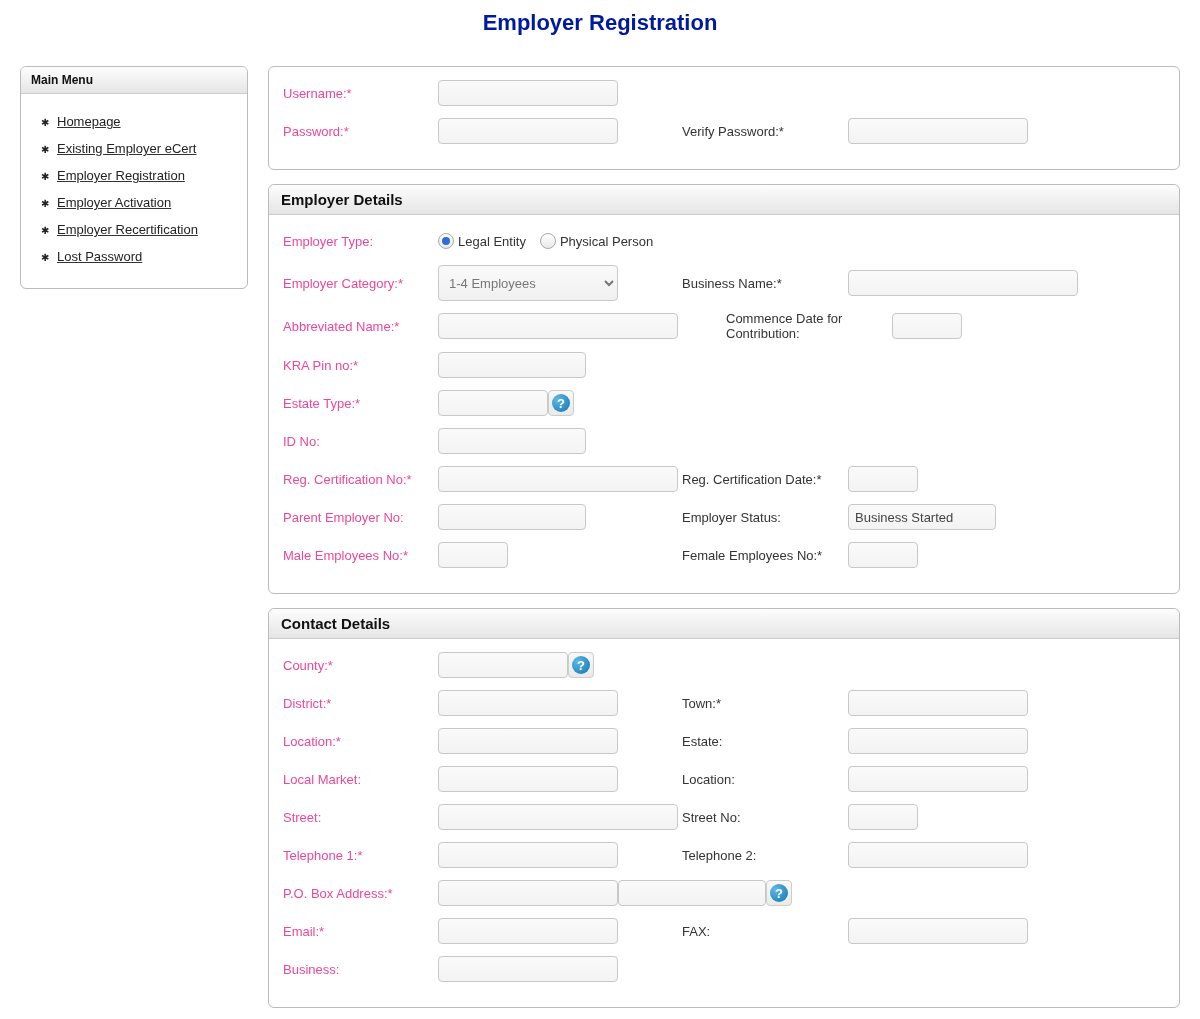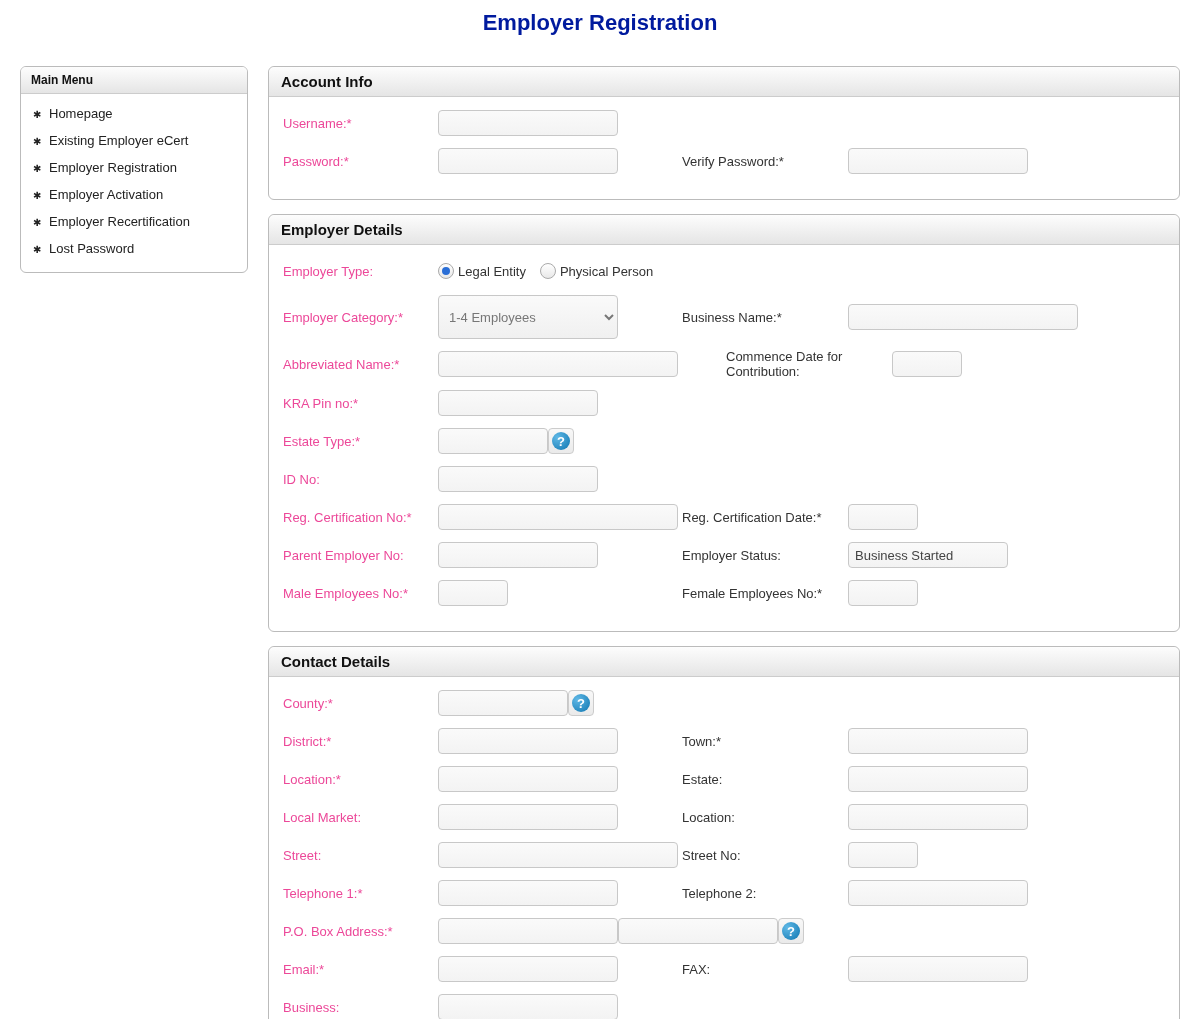--- a/index.html
+++ b/index.html
@@ -38,22 +38,23 @@
   .side-header {
     background: linear-gradient(#fdfdfd, #e5e5e5);
     border-bottom: 1px solid #ccc;
     padding: 6px 10px;
     font-weight: bold;
     font-size: 12px;
     color: #111;
   }
   .side-list {
     list-style: none;
-    margin: 0;
+    margin: 8px;
     padding: 6px 0 10px 0;
+    text-decoration: underline;
   }
   .side-list li {
     padding: 6px 10px 6px 12px;
     cursor: pointer;
     color: #222;
     font-size: 13px;
   }
   .side-list li::before {
     content: "✱";
     font-size: 10px;
@@ -110,26 +111,26 @@
   input[type="text"].txt, .txt {
     border: 1px solid #c8c8c8;
     border-radius: 4px;
     background: linear-gradient(#fafafa,#f3f3f3);
     height: 26px;
     padding: 2px 6px;
     font-size: 13px;
     color: #444;
   }
   select.txt {
-    height: 44px;
+    height: 36px;
     color: #777;
     background: linear-gradient(#fafafa,#f0f0f0);
   }
   .w180 { width: 180px; }
-  .w160 { width: 160px; }
+  .w160 { width: 148px; }
   .w110 { width: 110px; }
   .w70  { width: 70px;  }
   .w200 { width: 230px; }
   .w130 { width: 130px; }
   .radio {
     appearance: none;
     width: 16px; height: 16px;
     border: 1px solid #aaa;
     border-radius: 50%;
     background: linear-gradient(#fff,#e8e8e8);
@@ -196,21 +197,20 @@
         <li><span>Employer Activation</span></li>
         <li><span>Employer Recertification</span></li>
         <li><span>Lost Password</span></li>
       </ul>
     </div>
   </div>
 
   <div class="main">
 
     <div class="panel">
-      <div class="panel-header">Account Info</div>
       <div class="panel-body">
         <div class="row">
           <div class="col-label">Username:*</div>
           <div class="col-field">
             <input type="text" class="txt w180" value="" style="">
           </div>
         </div>
         <div class="row">
           <div class="col-label">Password:*</div>
           <div class="col-field" style="width:180px;">

